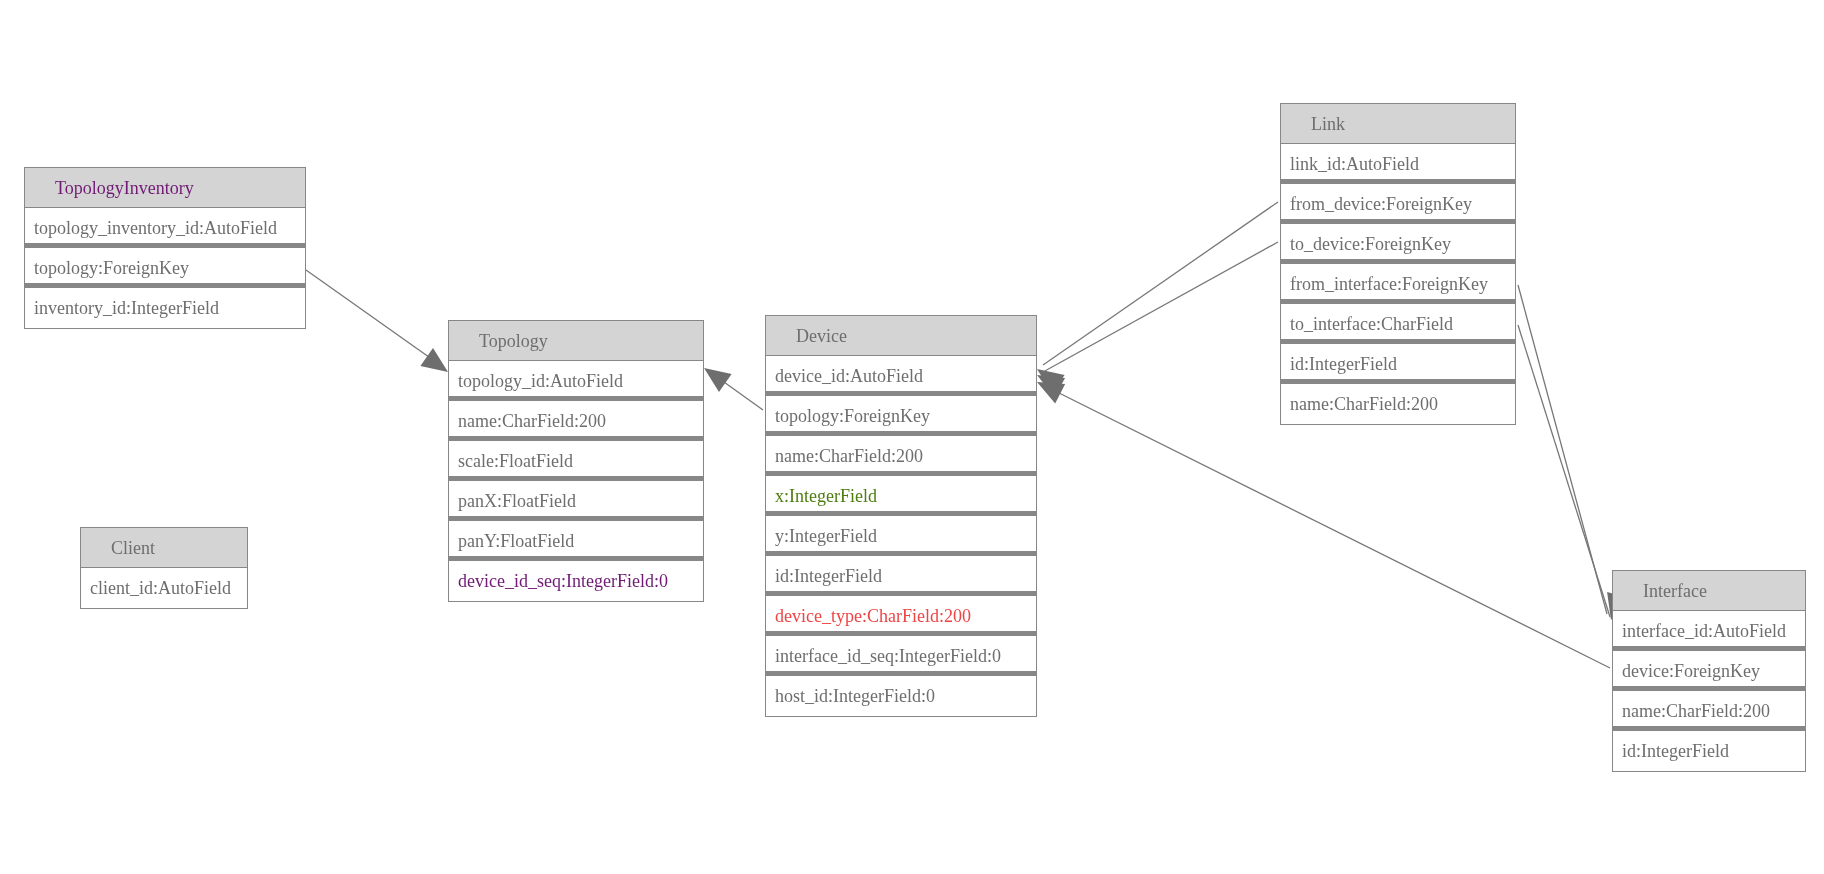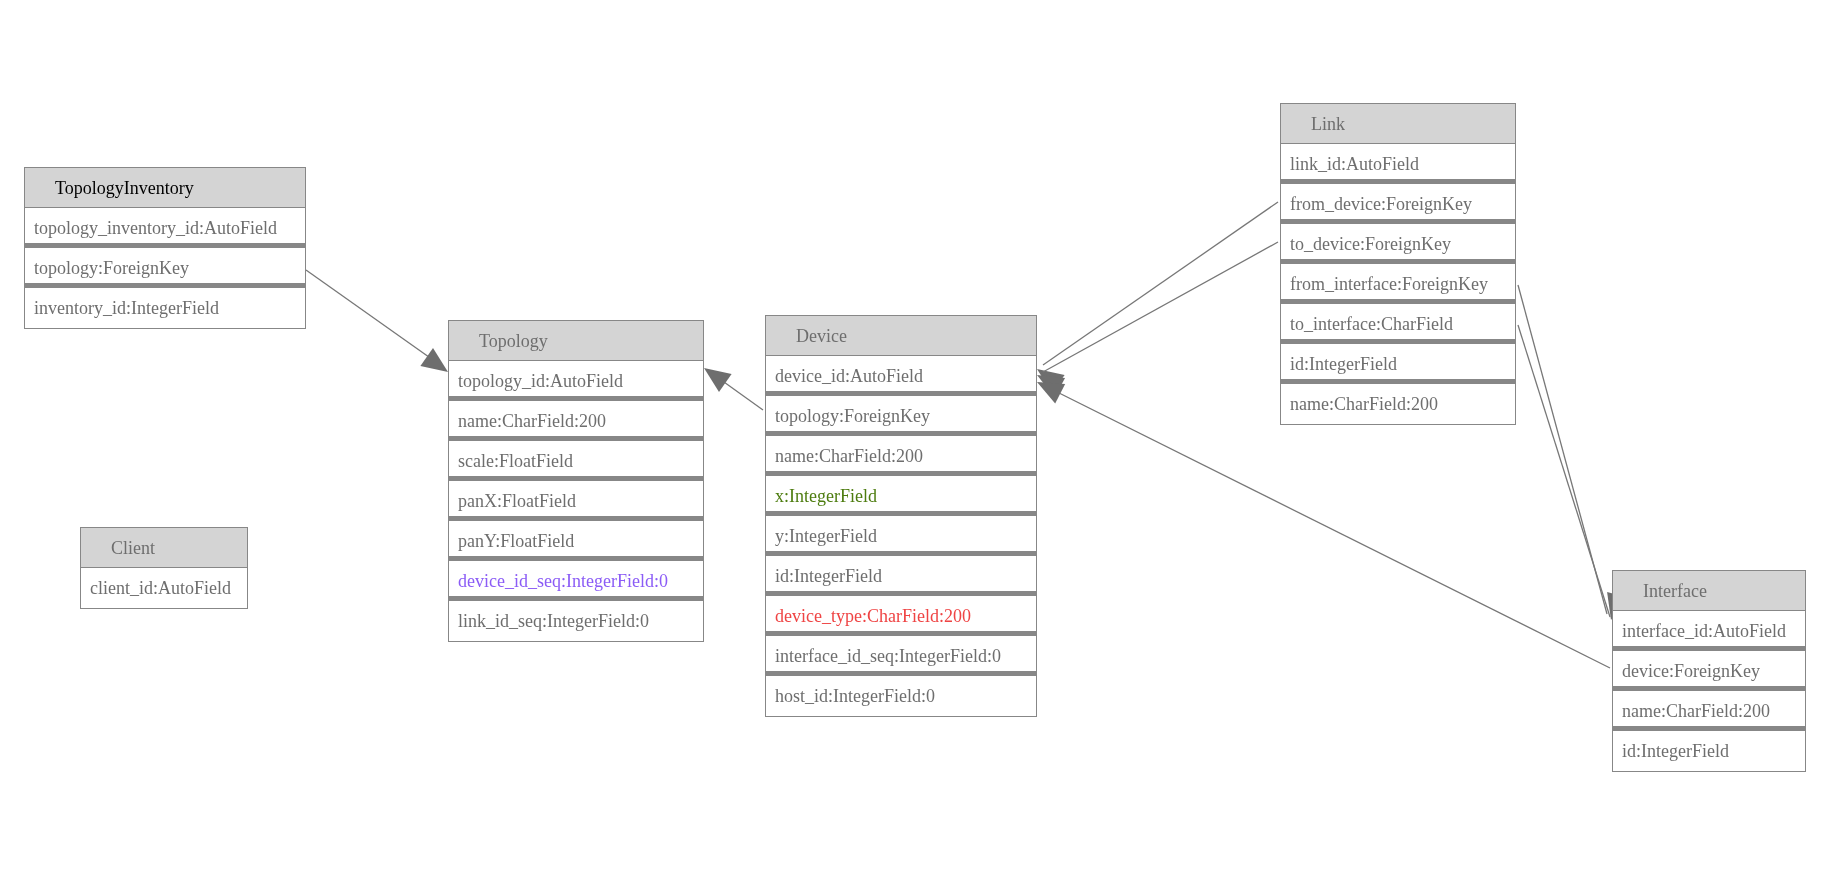--- a/index.html
+++ b/index.html
@@ -95,43 +95,42 @@
         <polygon points="0,0 -26,-11 -26,11" fill="#6e6e6e" transform="translate(1611,620) rotate(105)"></polygon>
       </g>
       <g>
         <path d="M 1518,325 L 1610,617" fill="none" stroke="#777777" stroke-width="1.3"></path>
         <polygon points="0,0 -26,-11 -26,11" fill="#6e6e6e" transform="translate(1613,623) rotate(108)"></polygon>
       </g>
     </svg>
 
   <div id="entity-layer">
       <div class="entity" style="left: 24px; top: 167px; width: 282px; border-color: rgb(135, 135, 135); background: rgb(255, 255, 255);">
-        <div class="entity-header" style="height: 40px; line-height: 40px; background: rgb(212, 212, 212); color: #000000; border-bottom-color: rgb(135, 135, 135);">TopologyInventory</div>
+        <div class="entity-header" style="height: 40px; line-height: 40px; background: rgb(212, 212, 212); color: #701a75; border-bottom-color: rgb(135, 135, 135);">TopologyInventory</div>
         <div class="entity-rows">
           <div class="entity-row" style="height: 40px; line-height: 40px; color: rgb(110, 110, 110); border-bottom-color: rgb(135, 135, 135);">topology_inventory_id:AutoField</div>
           <div class="entity-row" style="height: 40px; line-height: 40px; color: rgb(110, 110, 110); border-bottom-color: rgb(135, 135, 135);">topology:ForeignKey</div>
           <div class="entity-row" style="height: 40px; line-height: 40px; color: rgb(110, 110, 110); border-bottom-color: rgb(135, 135, 135);">inventory_id:IntegerField</div>
         </div>
       </div>
       <div class="entity" style="left: 80px; top: 527px; width: 168px; border-color: rgb(135, 135, 135); background: rgb(255, 255, 255);">
         <div class="entity-header" style="height: 40px; line-height: 40px; background: rgb(212, 212, 212); color: rgb(110, 110, 110); border-bottom-color: rgb(135, 135, 135);">Client</div>
         <div class="entity-rows">
           <div class="entity-row" style="height: 40px; line-height: 40px; color: rgb(110, 110, 110); border-bottom-color: rgb(135, 135, 135);">client_id:AutoField</div>
         </div>
       </div>
       <div class="entity" style="left: 448px; top: 320px; width: 256px; border-color: rgb(135, 135, 135); background: rgb(255, 255, 255);">
         <div class="entity-header" style="height: 40px; line-height: 40px; background: rgb(212, 212, 212); color: rgb(110, 110, 110); border-bottom-color: rgb(135, 135, 135);">Topology</div>
         <div class="entity-rows">
           <div class="entity-row" style="height: 40px; line-height: 40px; color: rgb(110, 110, 110); border-bottom-color: rgb(135, 135, 135);">topology_id:AutoField</div>
           <div class="entity-row" style="height: 40px; line-height: 40px; color: rgb(110, 110, 110); border-bottom-color: rgb(135, 135, 135);">name:CharField:200</div>
           <div class="entity-row" style="height: 40px; line-height: 40px; color: rgb(110, 110, 110); border-bottom-color: rgb(135, 135, 135);">scale:FloatField</div>
           <div class="entity-row" style="height: 40px; line-height: 40px; color: rgb(110, 110, 110); border-bottom-color: rgb(135, 135, 135);">panX:FloatField</div>
           <div class="entity-row" style="height: 40px; line-height: 40px; color: rgb(110, 110, 110); border-bottom-color: rgb(135, 135, 135);">panY:FloatField</div>
-          <div class="entity-row" style="height: 40px; line-height: 40px; color: #8b5cf6; border-bottom-color: rgb(135, 135, 135);">device_id_seq:IntegerField:0</div>
-          <div class="entity-row" style="height: 40px; line-height: 40px; color: rgb(110, 110, 110); border-bottom-color: rgb(135, 135, 135);">link_id_seq:IntegerField:0</div>
+          <div class="entity-row" style="height: 40px; line-height: 40px; color: #701a75; border-bottom-color: rgb(135, 135, 135);">device_id_seq:IntegerField:0</div>
         </div>
       </div>
       <div class="entity" style="left: 765px; top: 315px; width: 272px; border-color: rgb(135, 135, 135); background: rgb(255, 255, 255);">
         <div class="entity-header" style="height: 40px; line-height: 40px; background: rgb(212, 212, 212); color: rgb(110, 110, 110); border-bottom-color: rgb(135, 135, 135);">Device</div>
         <div class="entity-rows">
           <div class="entity-row" style="height: 40px; line-height: 40px; color: rgb(110, 110, 110); border-bottom-color: rgb(135, 135, 135);">device_id:AutoField</div>
           <div class="entity-row" style="height: 40px; line-height: 40px; color: rgb(110, 110, 110); border-bottom-color: rgb(135, 135, 135);">topology:ForeignKey</div>
           <div class="entity-row" style="height: 40px; line-height: 40px; color: rgb(110, 110, 110); border-bottom-color: rgb(135, 135, 135);">name:CharField:200</div>
           <div class="entity-row" style="height: 40px; line-height: 40px; color: #4d7c0f; border-bottom-color: rgb(135, 135, 135);">x:IntegerField</div>
           <div class="entity-row" style="height: 40px; line-height: 40px; color: rgb(110, 110, 110); border-bottom-color: rgb(135, 135, 135);">y:IntegerField</div>

